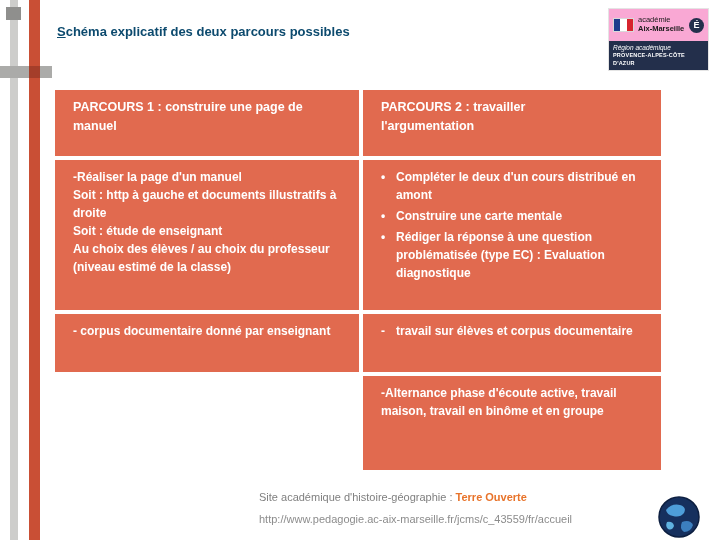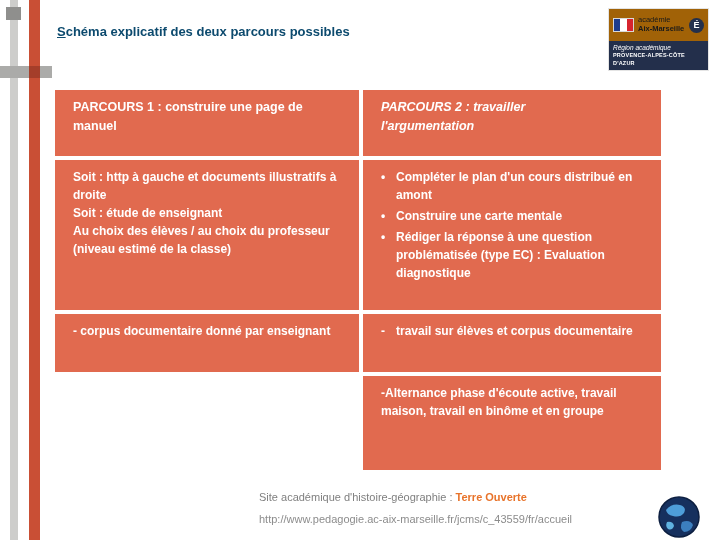--- a/index.html
+++ b/index.html
@@ -15,41 +15,41 @@
   .bar-h-gray  { position:absolute; left:0;    top:66px; width:52px; height:12px; background:#ABABA9; }
   .sq-cross    { position:absolute; left:29px; top:66px; width:11px; height:12px; background:#A53E2A; }
 
   
   .title { position:absolute; left:57px; top:24px; width:540px;
            font-size:13px; font-weight:bold; color:#0c4a6e; }
   .title::first-letter { text-decoration:underline; }
 
   
   .logo { position:absolute; left:608px; top:8px; width:101px; border:1px solid #E4E4E4; background:#fff; }
-  .logo-top { display:flex; align-items:center; gap:4px; padding:4px 4px; height:32px; background:#a16207; }
+  .logo-top { display:flex; align-items:center; gap:4px; padding:4px 4px; height:32px; background:#f9a8d4; }
   .flag { display:inline-block; width:21px; height:14px; flex:none; border:1px solid #D8D8D8;
           background:linear-gradient(to right,#1E3C8C 0 33%,#ffffff 33% 66%,#D7242E 66% 100%); }
   .logo-names { display:flex; flex-direction:column; line-height:1.15; font-size:7.5px; color:#1A1A1A; }
   .logo-names .bold { font-weight:bold; }
   .seal { margin-left:auto; width:15px; height:15px; flex:none; border-radius:50%;
           background:#23304C; color:#fff; font-size:9px; font-weight:bold;
           display:flex; align-items:center; justify-content:center; }
   .logo-bottom { background:#232F4B; color:#fff; padding:3px 4px; line-height:1.3; }
   .logo-bottom div:first-child { font-size:6.5px; font-style:italic; }
   .logo-bottom .caps { font-size:5.5px; letter-spacing:0.2px; font-weight:bold; }
 
   
   .ptable { position:absolute; left:55px; top:90px; width:606px;
             display:grid; grid-template-columns:304px 298px;
             grid-template-rows:66px 150px 58px 94px; gap:4px; }
   .cell { background:#E16A4F; color:#ffffff; font-weight:bold;
           font-size:12px; line-height:1.5; padding:8px 18px; }
   .cell.header { font-size:12.5px; }
   .cell.empty { background:transparent; padding:0; }
-  .prewrap { white-space:pre-line;font-style:italic; }
+  .prewrap { white-space:pre-line; }
   .bullet { display:flex; gap:6px; margin-bottom:3px; }
   .bullet .m { flex:none; width:9px; }
 
   
   .footer { position:absolute; left:259px; top:490px; width:420px;
             font-size:11px; line-height:1.3; color:#7F7F7F; }
   .f-link { color:#E8732A; font-weight:bold; }
   .f-url { color:#8C8C8C;margin-top:8px; }
 
   
@@ -84,29 +84,30 @@
   </div>
 
   <div class="ptable">
 
     <div class="cell header">PARCOURS 1 : construire une page de manuel</div>
 
     <div class="cell header prewrap">PARCOURS 2 : travailler
 l'argumentation</div>
 
     <div class="cell">
+      <div>-Réaliser la page d'un manuel</div>
       <div>Soit : http à gauche et documents illustratifs à droite</div>
       <div>Soit : étude de enseignant</div>
       <div>Au choix des élèves / au choix du professeur (niveau estimé de la classe)</div>
     </div>
 
     <div class="cell">
       <div class="bullet">
         <span class="m">•</span>
-        <span>Compléter le plan d'un cours distribué en amont</span>
+        <span>Compléter le deux d'un cours distribué en amont</span>
       </div>
       <div class="bullet">
         <span class="m">•</span>
         <span>Construire une carte mentale</span>
       </div>
       <div class="bullet">
         <span class="m">•</span>
         <span>Rédiger la réponse à une question problématisée (type EC) : Evaluation diagnostique</span>
       </div>
     </div>

